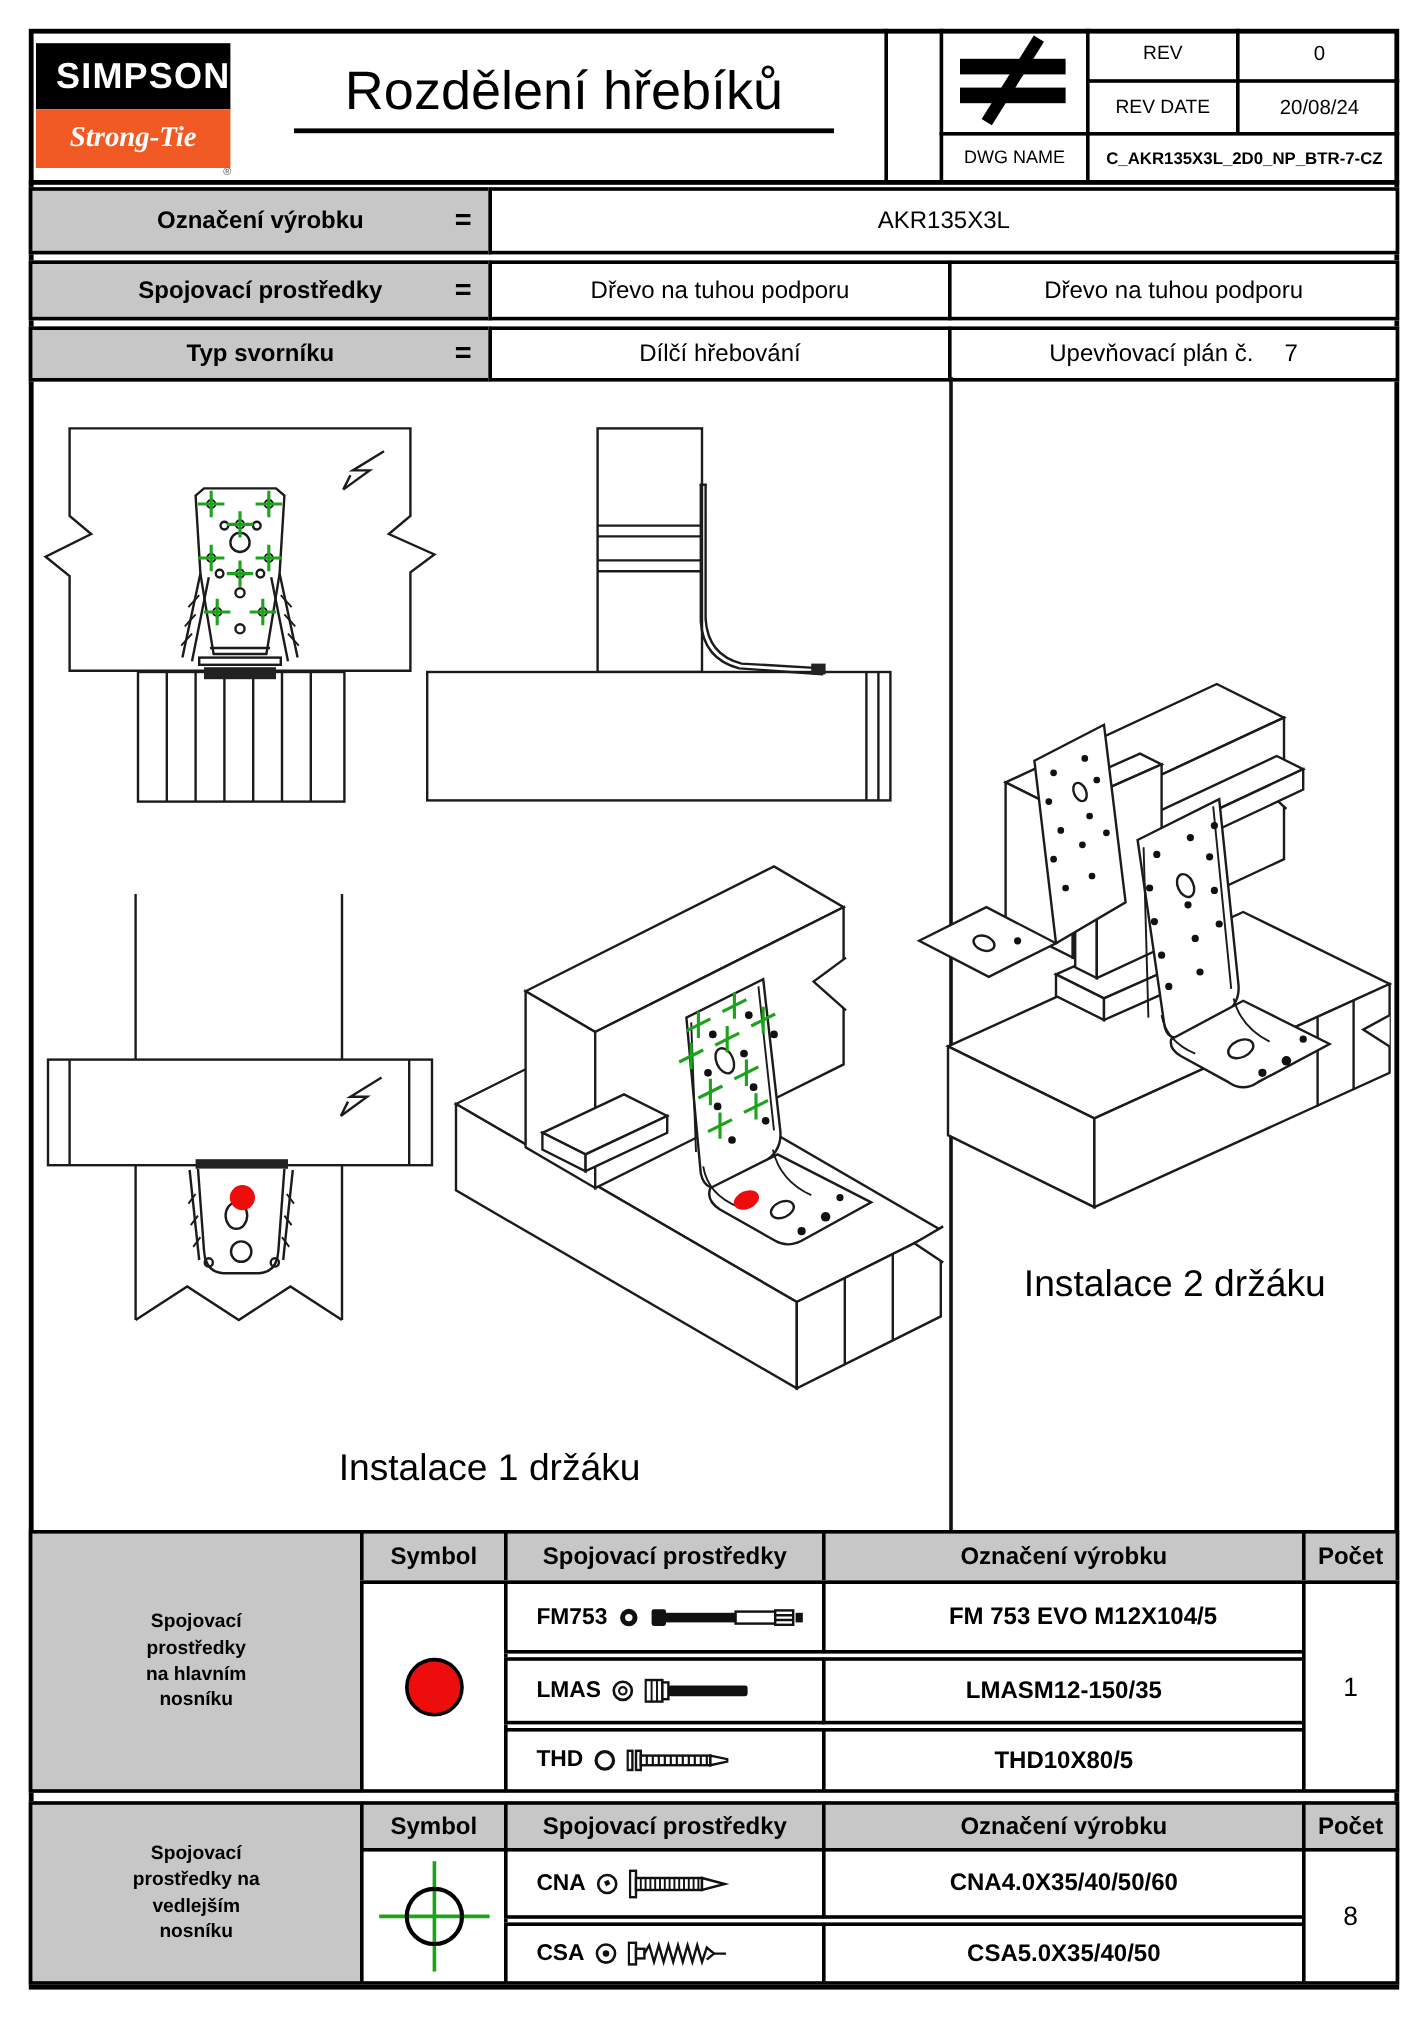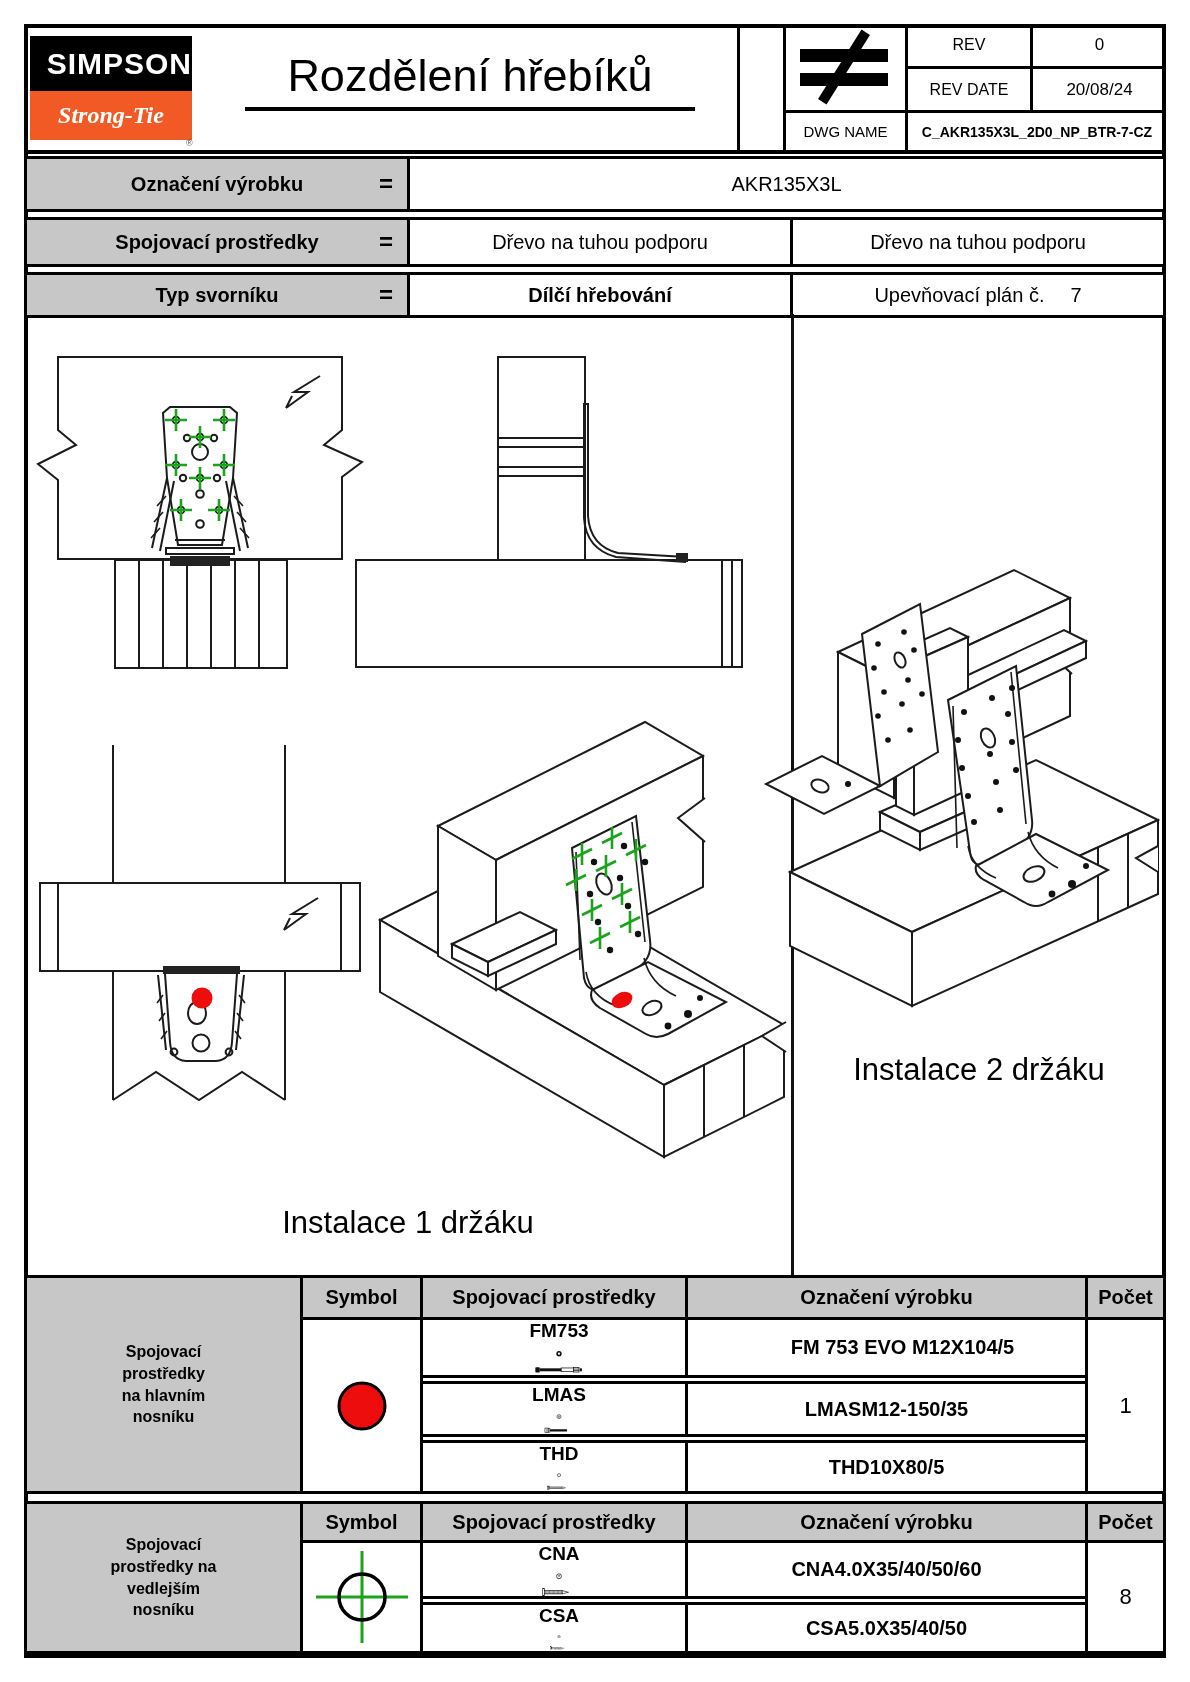--- a/index.html
+++ b/index.html
@@ -13,21 +13,21 @@
   .gray{background:#c7c7c7;}
   .lblcell{justify-content:center;position:absolute;}
   .eq{position:absolute;right:14px;font-weight:bold;font-size:24px;}
   .ilabel{font-weight:bold;font-size:20px;}
   .ival{font-size:20px;}
   .hdrtxt{font-weight:bold;font-size:20px;}
   .prod{font-weight:bold;font-size:20px;}
   .code{font-weight:bold;font-size:19px;}
   .cnt{font-size:22px;}
   .prelabel{white-space:pre-line;text-align:center;font-weight:bold;font-size:16px;line-height:1.35;}
-  .fastcell{justify-content:flex-start;padding-left:10px;gap:8px;flex-direction:column;}
+  .fastcell{justify-content:flex-start;padding-left:24px;gap:8px;}
   .install-label{position:absolute;text-align:center;font-size:31px;}
   .logo-black{background:#000;color:#fff;display:flex;align-items:center;justify-content:flex-end;
               font-weight:bold;font-size:30px;letter-spacing:1px;}
   .logo-orange{background:#f15a25;color:#fff;display:flex;align-items:center;justify-content:center;
                font-family:"Liberation Serif", serif;font-weight:bold;font-size:24px;font-style:italic;}
   .title{position:absolute;text-align:center;font-size:45px;border-bottom:4px solid #000;padding-bottom:5px;}
   .rtxt{position:absolute;display:flex;align-items:center;justify-content:center;}
   svg{display:block;}
 </style>
 </head>
@@ -84,21 +84,21 @@
     <span class="ival">Dřevo na tuhou podporu</span>
   </div>
   <div class="cell" style="left:790px;top:217px;width:376px;height:50px;">
     <span class="ival">Dřevo na tuhou podporu</span>
   </div>
 
   <div class="cell gray lblcell" style="left:24px;top:272px;width:386px;height:46px;">
     <span class="ilabel">Typ svorníku</span>
     <span class="eq">=</span>
   </div>
-  <div class="cell" style="left:407px;top:272px;width:386px;height:46px;font-weight:bold;">
+  <div class="cell" style="left:407px;top:272px;width:386px;height:46px;">
     <span class="ival">Dílčí hřebování</span>
   </div>
   <div class="cell" style="left:790px;top:272px;width:376px;height:46px;gap:26px;">
     <span class="ival">Upevňovací plán č.</span>
     <span class="ival">7</span>
   </div>
 
   <svg class="abs" style="left:24px;top:314px;" width="1142" height="961" viewBox="24 314 1142 961">
     <defs>
       <g id="gc">
@@ -340,21 +340,21 @@
       <rect x="71" y="8" width="33" height="10" fill="#fff" stroke="#111" stroke-width="2"></rect>
       <rect x="104" y="7" width="15" height="12" fill="#fff" stroke="#111" stroke-width="2"></rect>
       <path d="M104,11 h15 M104,15 h15" stroke="#111" stroke-width="2"></path>
       <rect x="121" y="9" width="6" height="8" fill="#111"></rect>
     </svg>
   </div>
   <div class="cell" style="left:685px;top:1317px;width:403px;height:61px;padding-left:32px;">
     <span class="prod">FM 753 EVO M12X104/5</span>
   </div>
 
-  <div class="cell fastcell" style="left:420px;top:1381px;width:268px;height:56px;justify-content:flex-end;">
+  <div class="cell fastcell" style="left:420px;top:1381px;width:268px;height:56px;">
     <span class="code">LMAS</span>
     <svg width="20" height="20" viewBox="0 0 22 22">
       <circle cx="11" cy="11" r="8.3" fill="none" stroke="#111" stroke-width="2.4"></circle>
       <circle cx="11" cy="11" r="3.4" fill="none" stroke="#111" stroke-width="2"></circle>
     </svg>
     <svg width="110" height="26" viewBox="0 0 110 26">
       <rect x="1" y="4" width="14" height="18" fill="#fff" stroke="#111" stroke-width="2"></rect>
       <path d="M6,4 V22 M10.5,4 V22" stroke="#111" stroke-width="1.6"></path>
       <rect x="15" y="6" width="5" height="14" fill="#fff" stroke="#111" stroke-width="2"></rect>
       <rect x="20" y="8.5" width="66" height="9" rx="2" fill="#111"></rect>

